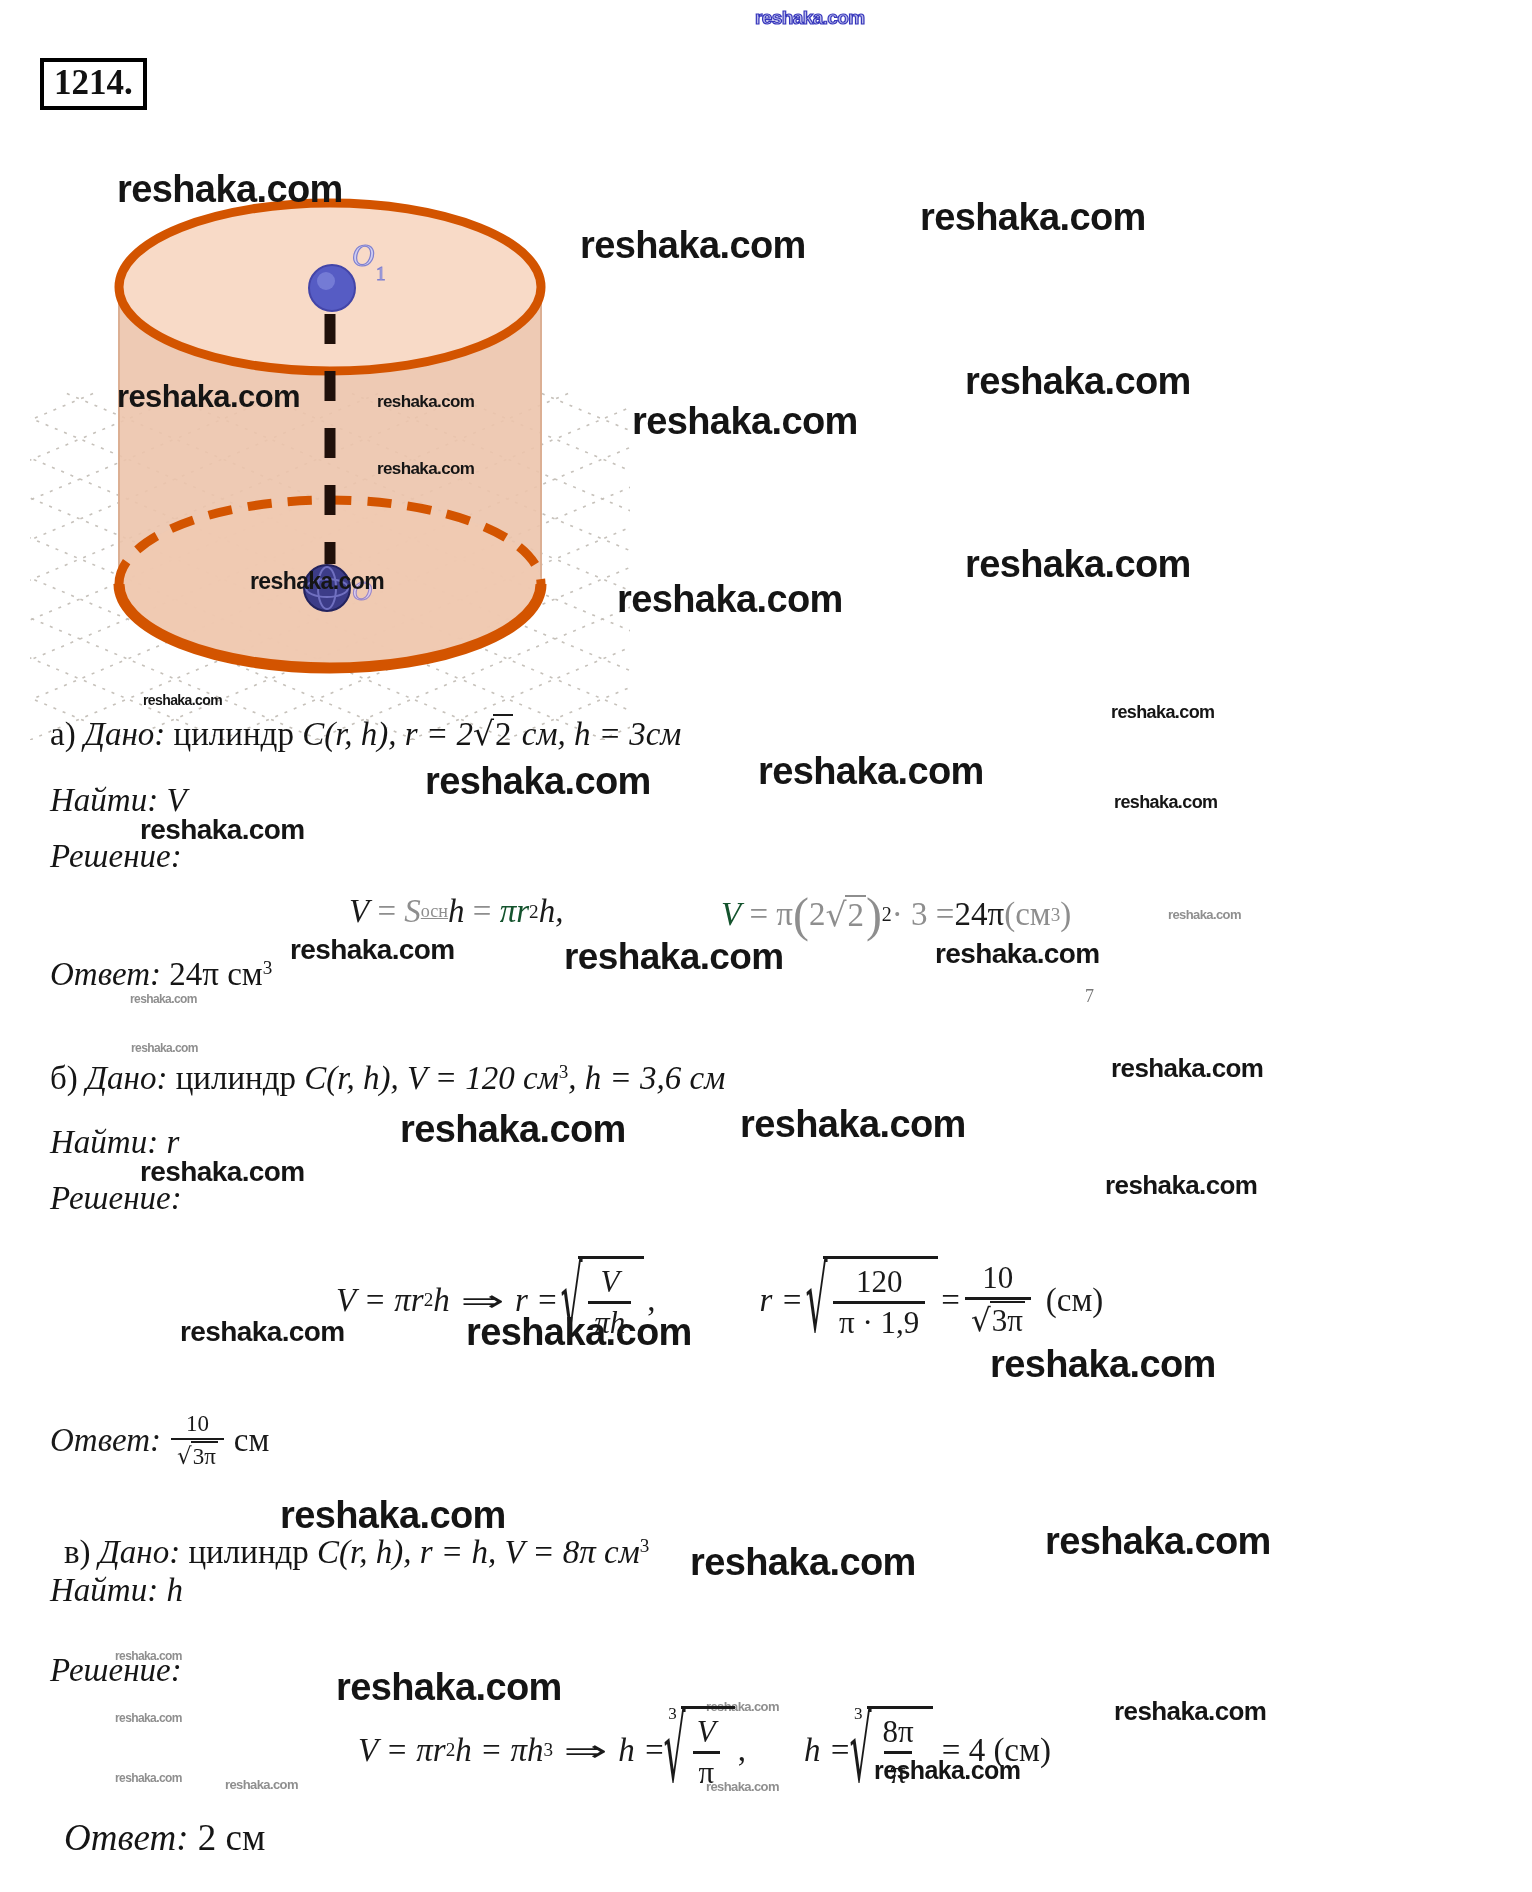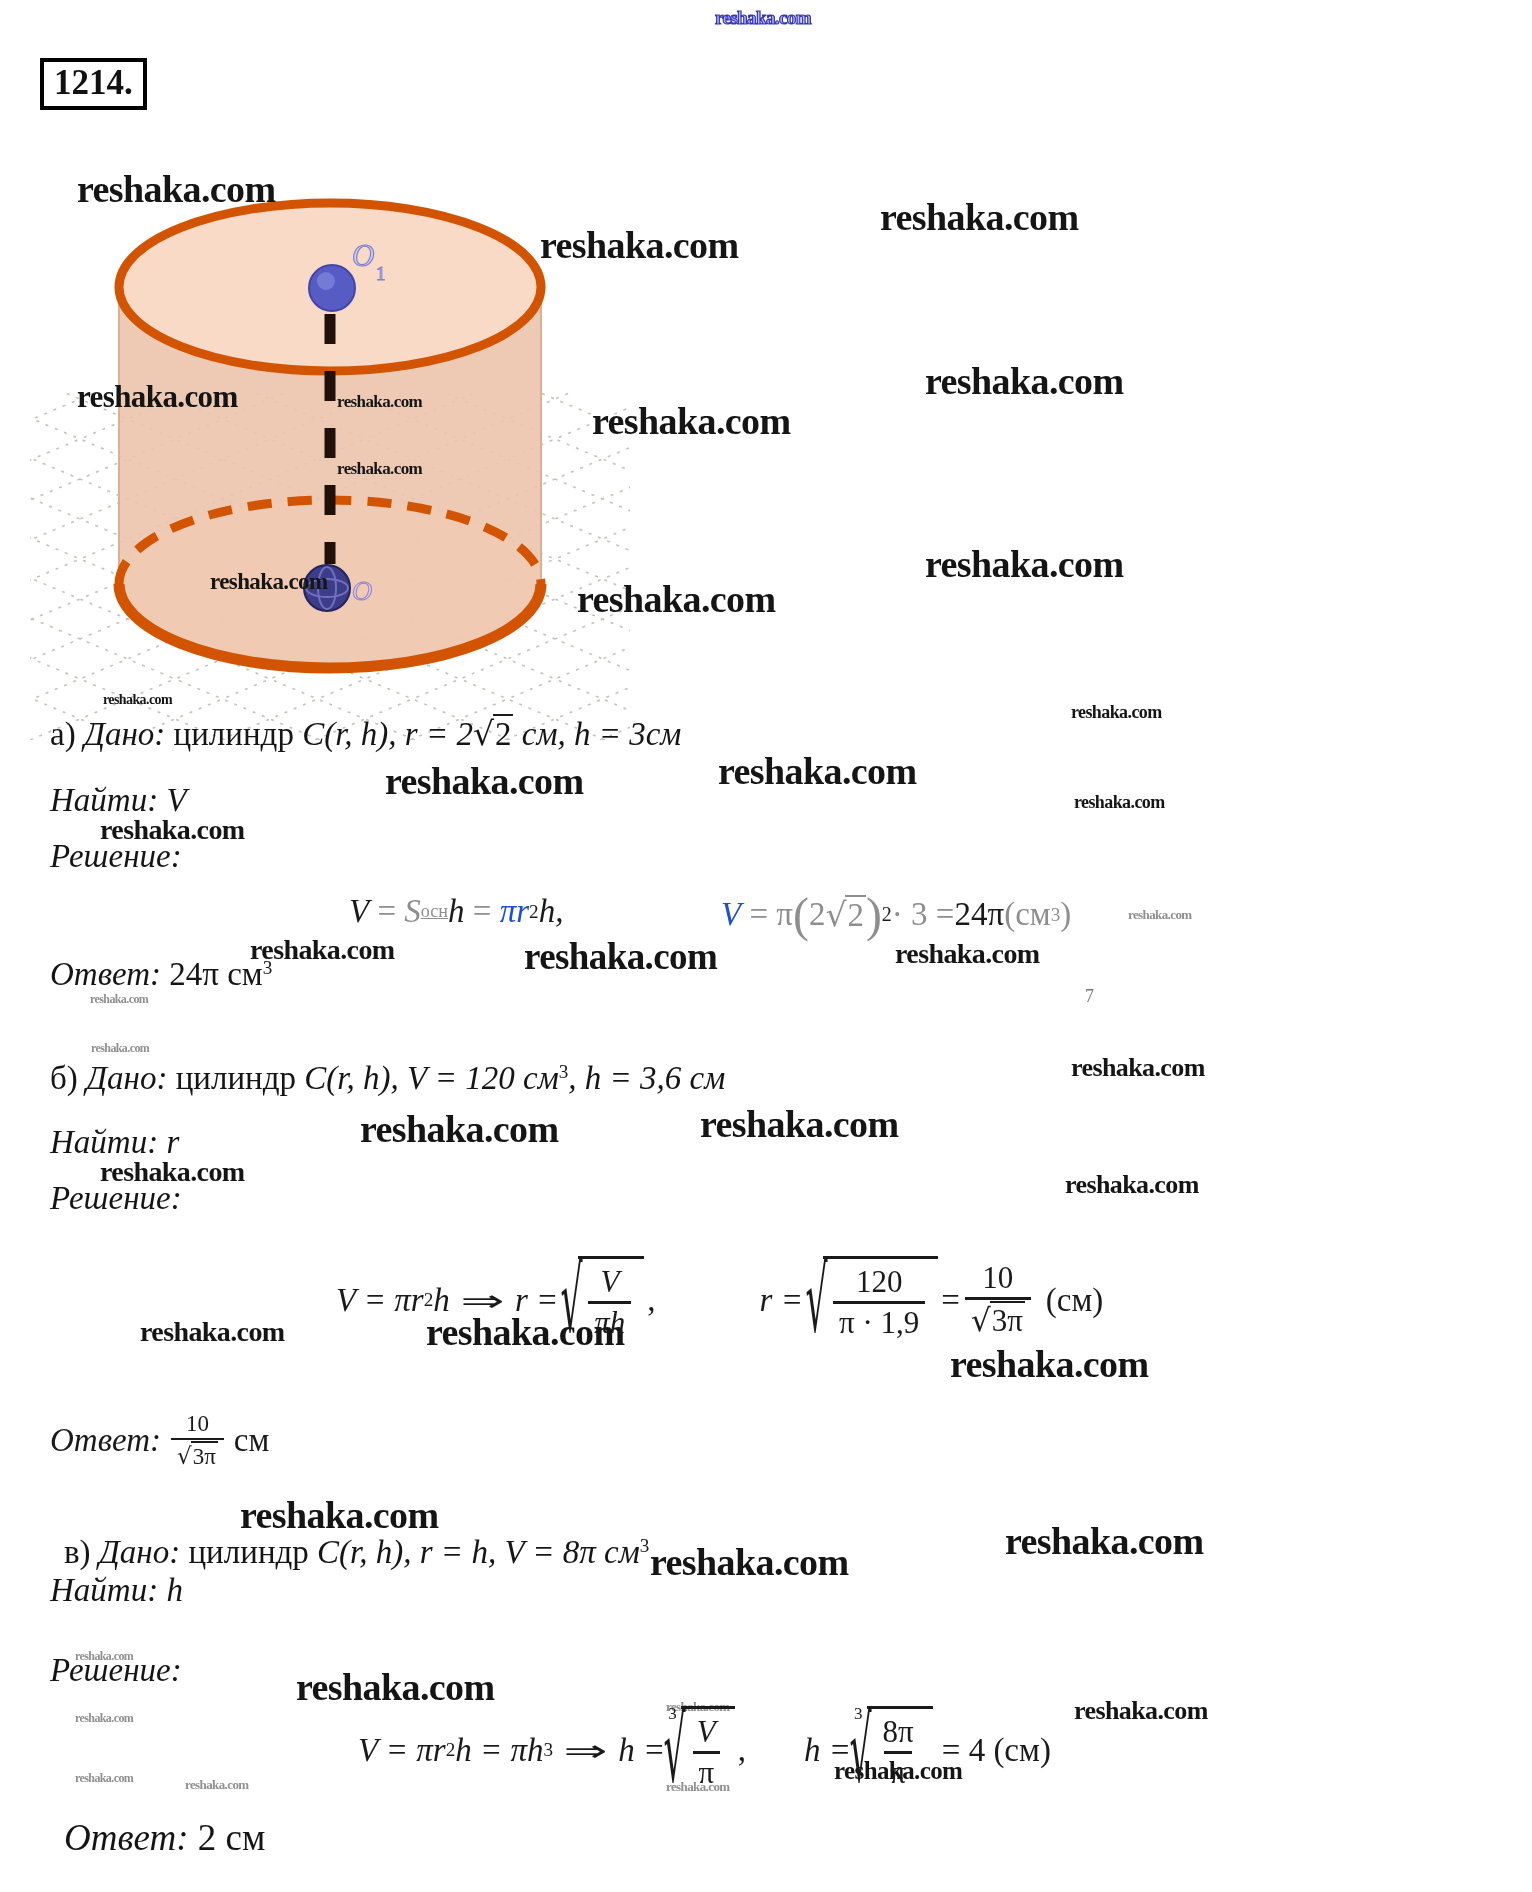--- a/index.html
+++ b/index.html
@@ -1,36 +1,36 @@
 <!DOCTYPE html>
 <html><head>
 <meta charset="utf-8">
 <style>
   html,body{margin:0;padding:0;background:#ffffff;}
   #page{position:relative;width:1532px;height:1892px;background:#ffffff;overflow:hidden;
         font-family:"Liberation Serif",serif;color:#111;}
   #fig{position:absolute;left:0;top:0;z-index:1;}
   
-  .wm{position:absolute;z-index:3;font-family:Liberation Serif, serif;font-weight:700;
-      color:#151515;letter-spacing:-0.6px;white-space:nowrap;line-height:1;}
+  .wm{position:absolute;z-index:3;font-family:Liberation Sans, sans-serif;font-weight:700;
+      color:#151515;letter-spacing:-0.6px;white-space:nowrap;line-height:1;margin-left:40px;}
   .wm.outline{color:#b9b9ea;-webkit-text-stroke:1.2px #3535bb;font-weight:600;}
   .wm.gray{color:#8f8f8f;font-weight:600;}
   
   .ln{position:absolute;z-index:4;font-size:33px;white-space:nowrap;color:#151515;}
   .ln .lab{font-style:italic;}
   .ln .mth{font-style:italic;}
   .ln .up{font-style:normal;}
   .sup{font-size:0.58em;vertical-align:0.55em;}
   .sub{font-size:0.55em;vertical-align:-0.25em;font-style:normal;text-decoration:underline;}
   
   .mrow{position:absolute;z-index:4;display:flex;align-items:center;font-size:33px;
         font-style:normal;white-space:nowrap;color:#1a1a1a;}
   .mi{font-style:italic;}
   .g1{color:#8e8e8e;}
-  .g2{color:#1d4ed8;}
+  .g2{color:#14532d;}
   .frac{display:inline-flex;flex-direction:column;align-items:center;line-height:1.18;
         margin:0 5px;font-size:31px;text-align:center;}
   .frac .den{border-top:3px solid #1a1a1a;padding:1px 6px 0 6px;}
   .frac .num{padding:0 6px;}
   .frac.sm{font-size:23px;}
   .frac.sm .den{border-top:2px solid #1a1a1a;}
   .sqrt{display:inline-flex;align-items:center;margin:0 3px;}
   .sqrt .sym{display:inline-block;font-family:"DejaVu Sans",sans-serif;font-style:normal;
              transform:scaleY(2.75) scaleX(1.05);transform-origin:50% 52%;margin-right:-4px;}
   .sqrt .body{border-top:3px solid #1a1a1a;padding:4px 8px 2px 5px;display:inline-block;}

